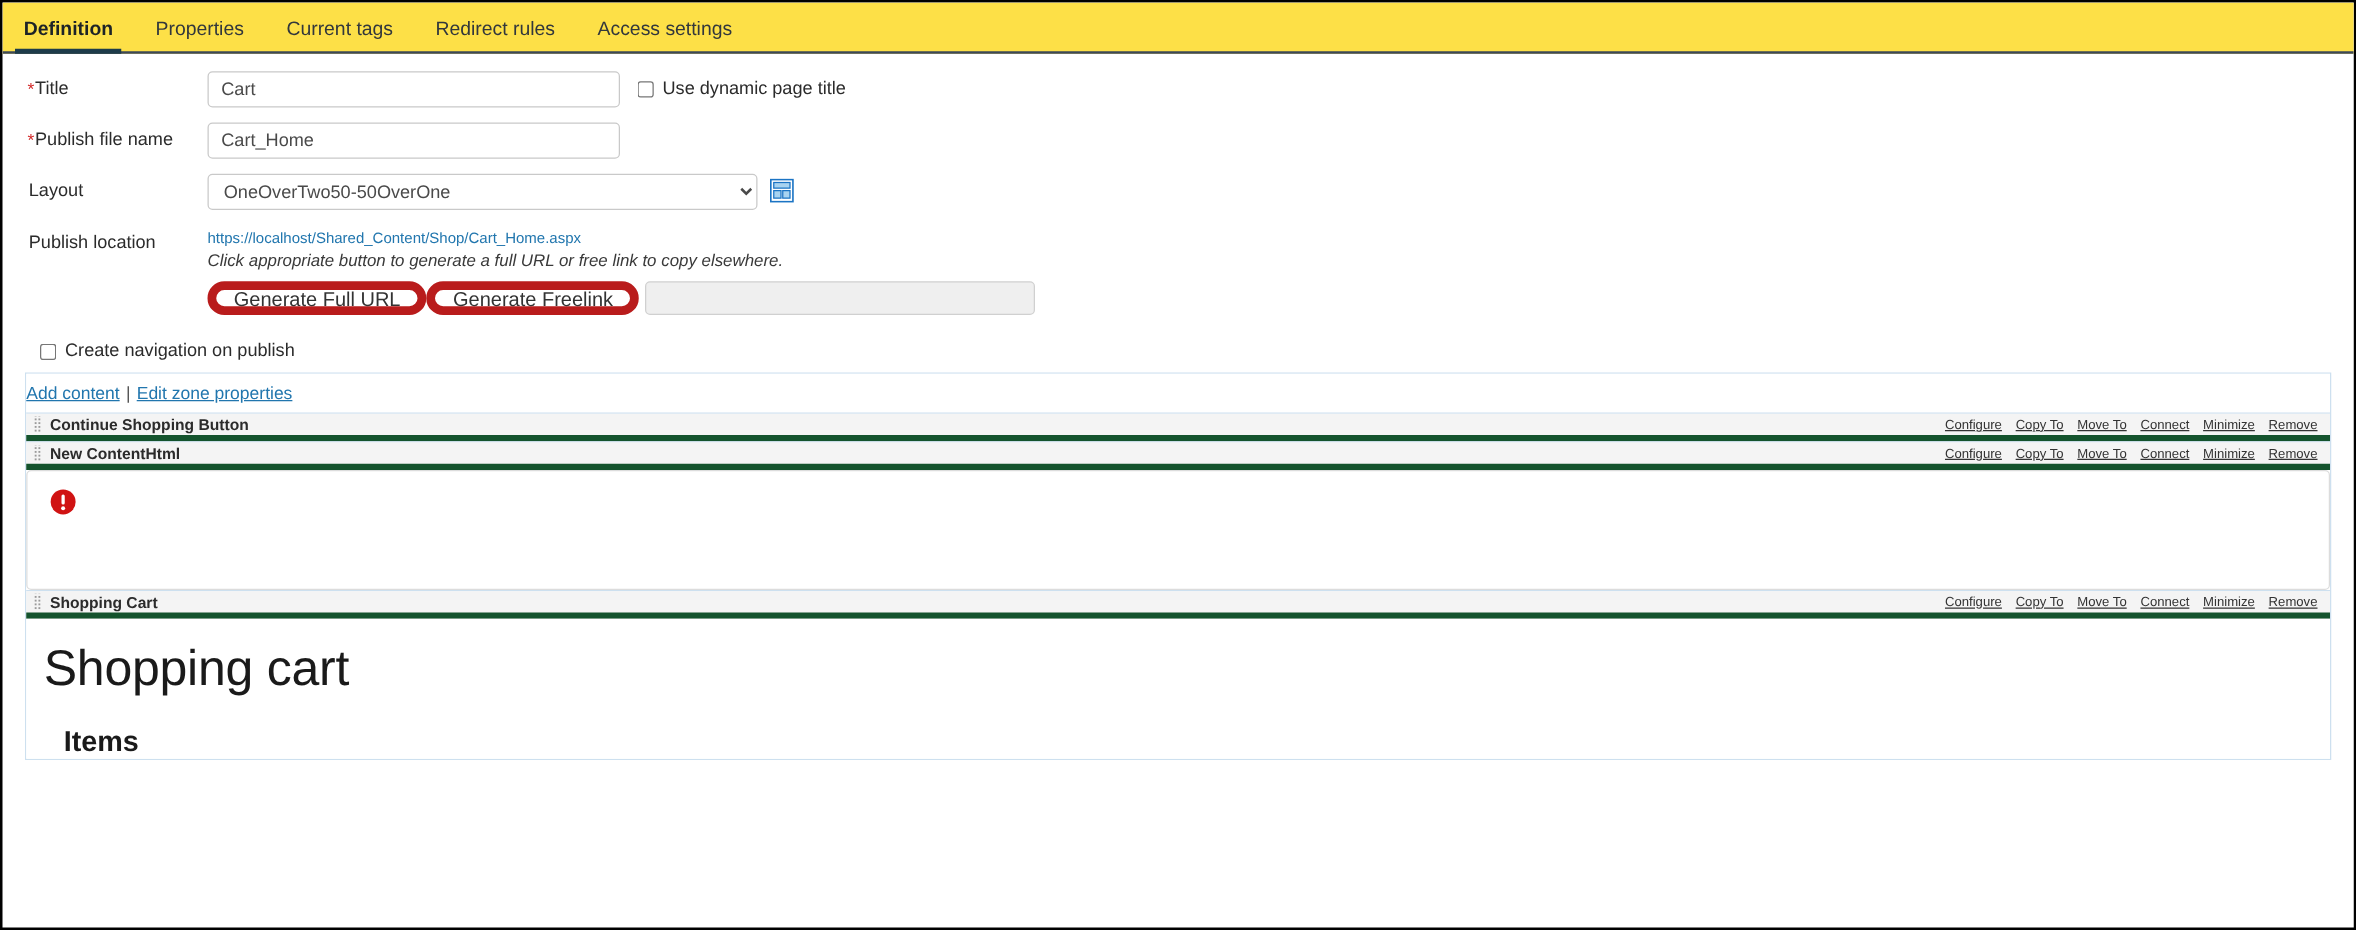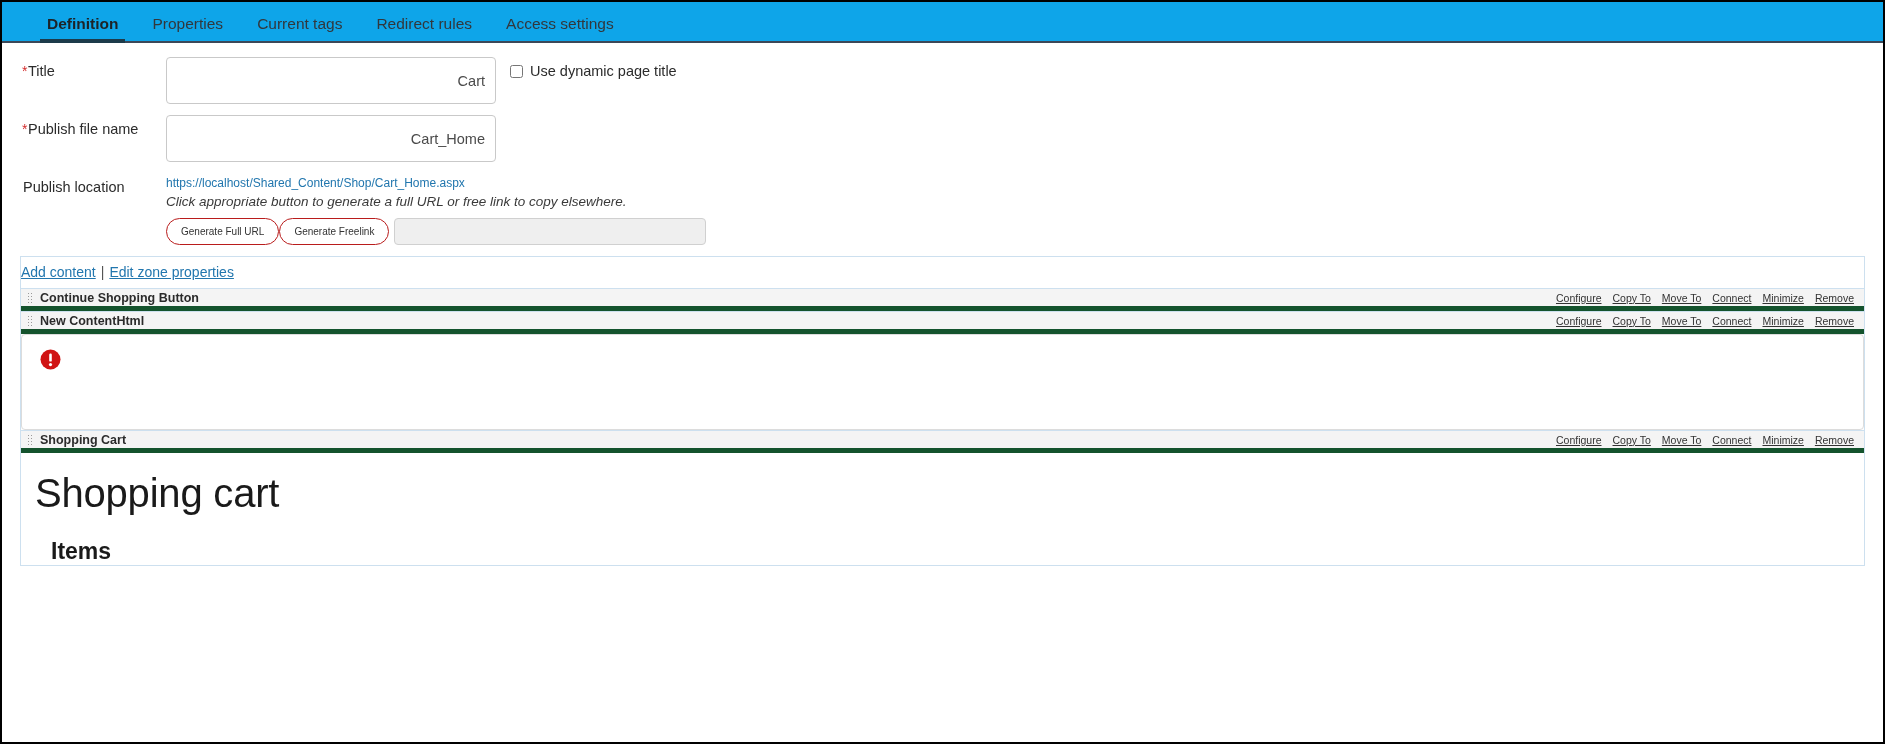--- a/index.html
+++ b/index.html
@@ -18,22 +18,21 @@
     overflow: hidden;
   }
 
   
   .tabbar {
     position: relative;
     height: 41px;
     border-bottom: 2px solid #3c4858;
     display: flex;
     align-items: flex-end;
-    padding-left: 28px;
-    background: #0ea5e9;
+    background: #fde047;
   }
   .tab {
     font-size: 15.5px;
     color: #32373c;
     padding: 0 17px 10px 17px;
     cursor: pointer;
     white-space: nowrap;
     position: relative;
     line-height: 1;
   }
@@ -74,30 +73,29 @@
     font-size: 14px;
     position: absolute;
     left: 20px;
     top: 6px;
   }
   .flabel.req-lbl { padding-left: 26px; }
   .fctl { display: flex; align-items: flex-start; }
 
   input.txt {
     width: 330px;
-    height: 47px;
+    height: 29px;
     border: 1px solid #c9c9c9;
     border-radius: 4px;
     padding: 0 10px;
     font-size: 14.5px;
     font-family: "Liberation Sans", sans-serif;
     color: #4a4a4a;
     background: #fff;
     outline: none;
-    text-align: right;
   }
   input.txt::placeholder { color: #9b9b9b; }
 
   select.sel {
     width: 440px;
     height: 29px;
     border: 1px solid #c9c9c9;
     border-radius: 4px;
     padding: 0 8px;
     font-size: 14.5px;
@@ -149,24 +147,24 @@
     white-space: nowrap;
     font-style: italic;
   }
   .gen-row {
     display: flex;
     align-items: center;
     padding-top: 9px;
   }
   .gbtn {
     height: 27px;
-    border: 1px solid #b91c1c;
+    border: 7px solid #b91c1c;
     border-radius: 14px;
     background: #fff;
-    font-size: 10px;
+    font-size: 16px;
     font-family: "Liberation Sans", sans-serif;
     color: #333;
     padding: 0 14px;
     cursor: pointer;
     white-space: nowrap;
   }
   .freelink-box {
     width: 312px;
     height: 27px;
     margin-left: 5px;
@@ -353,34 +351,54 @@
     <div class="frow">
       <div class="flabel req-lbl">
         <span class="req">*</span>
         <span>Publish file name</span>
       </div>
       <div class="fctl">
         <input class="txt" type="text" value="Cart_Home" style="">
       </div>
     </div>
 
+    <div class="frow">
+      <div class="flabel">Layout</div>
+      <div class="fctl">
+        <select class="sel">
+          <option>OneOverTwo50-50OverOne</option>
+        </select>
+        <span class="layout-icon">
+          <svg width="19" height="19" viewBox="0 0 19 19">
+            <rect x="0.5" y="0.5" width="18" height="18" fill="#ffffff" stroke="#1b74c4" stroke-width="1.6"></rect>
+            <rect x="3" y="3" width="13" height="4.5" fill="#a8d3f0" stroke="#1b74c4" stroke-width="1"></rect>
+            <rect x="3" y="9.5" width="5.8" height="6" fill="#a8d3f0" stroke="#1b74c4" stroke-width="1"></rect>
+            <rect x="10.2" y="9.5" width="5.8" height="6" fill="#a8d3f0" stroke="#1b74c4" stroke-width="1"></rect>
+          </svg>
+        </span>
+      </div>
+    </div>
 
     <div class="frow">
       <div class="flabel">Publish location</div>
       <div>
         <a class="pub-link">https://localhost/Shared_Content/Shop/Cart_Home.aspx</a>
         <div class="pub-hint">Click appropriate button to generate a full URL or free link to copy elsewhere.</div>
         <div class="gen-row">
           <button class="gbtn">Generate Full URL</button>
           <button class="gbtn">Generate Freelink</button>
           <input class="freelink-box" type="text" readonly="" value="" style="">
         </div>
       </div>
     </div>
 
+    <div class="navchk-row">
+      <input class="cb" type="checkbox" id="cb-nav" style="">
+      <label class="chk-label" for="cb-nav">Create navigation on publish</label>
+    </div>
   </div>
 
   <div class="zonearea">
 
     <div class="zone-toolbar">
       <a>Add content</a><span class="sep">|</span><a>Edit zone properties</a>
     </div>
 
     <div class="widget">
       <div class="widget-head">

